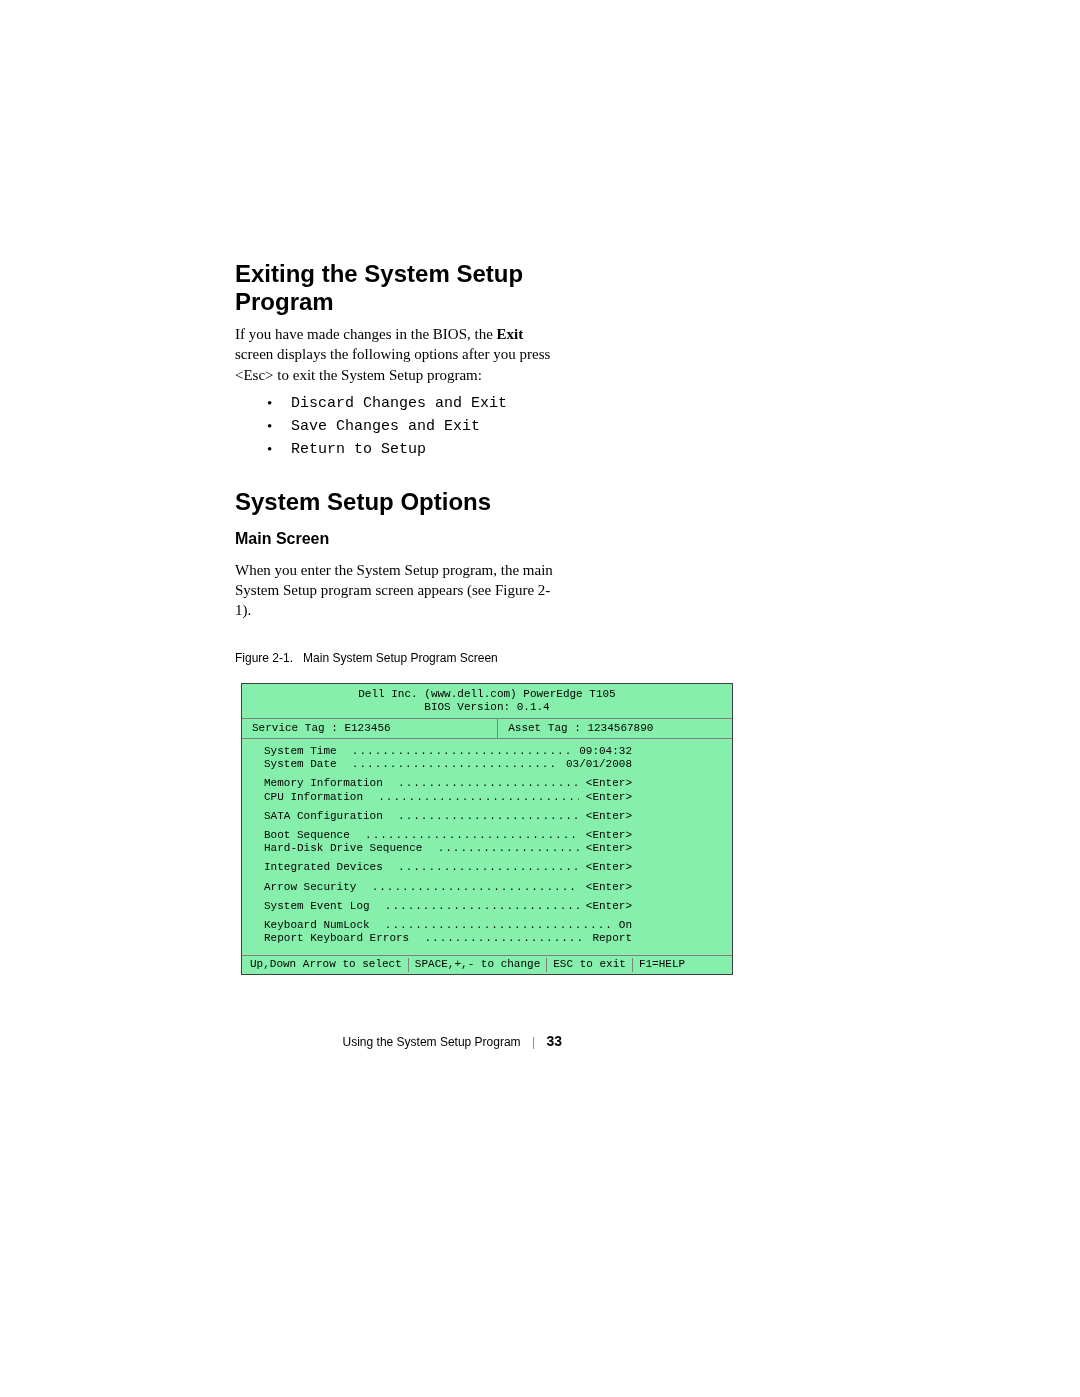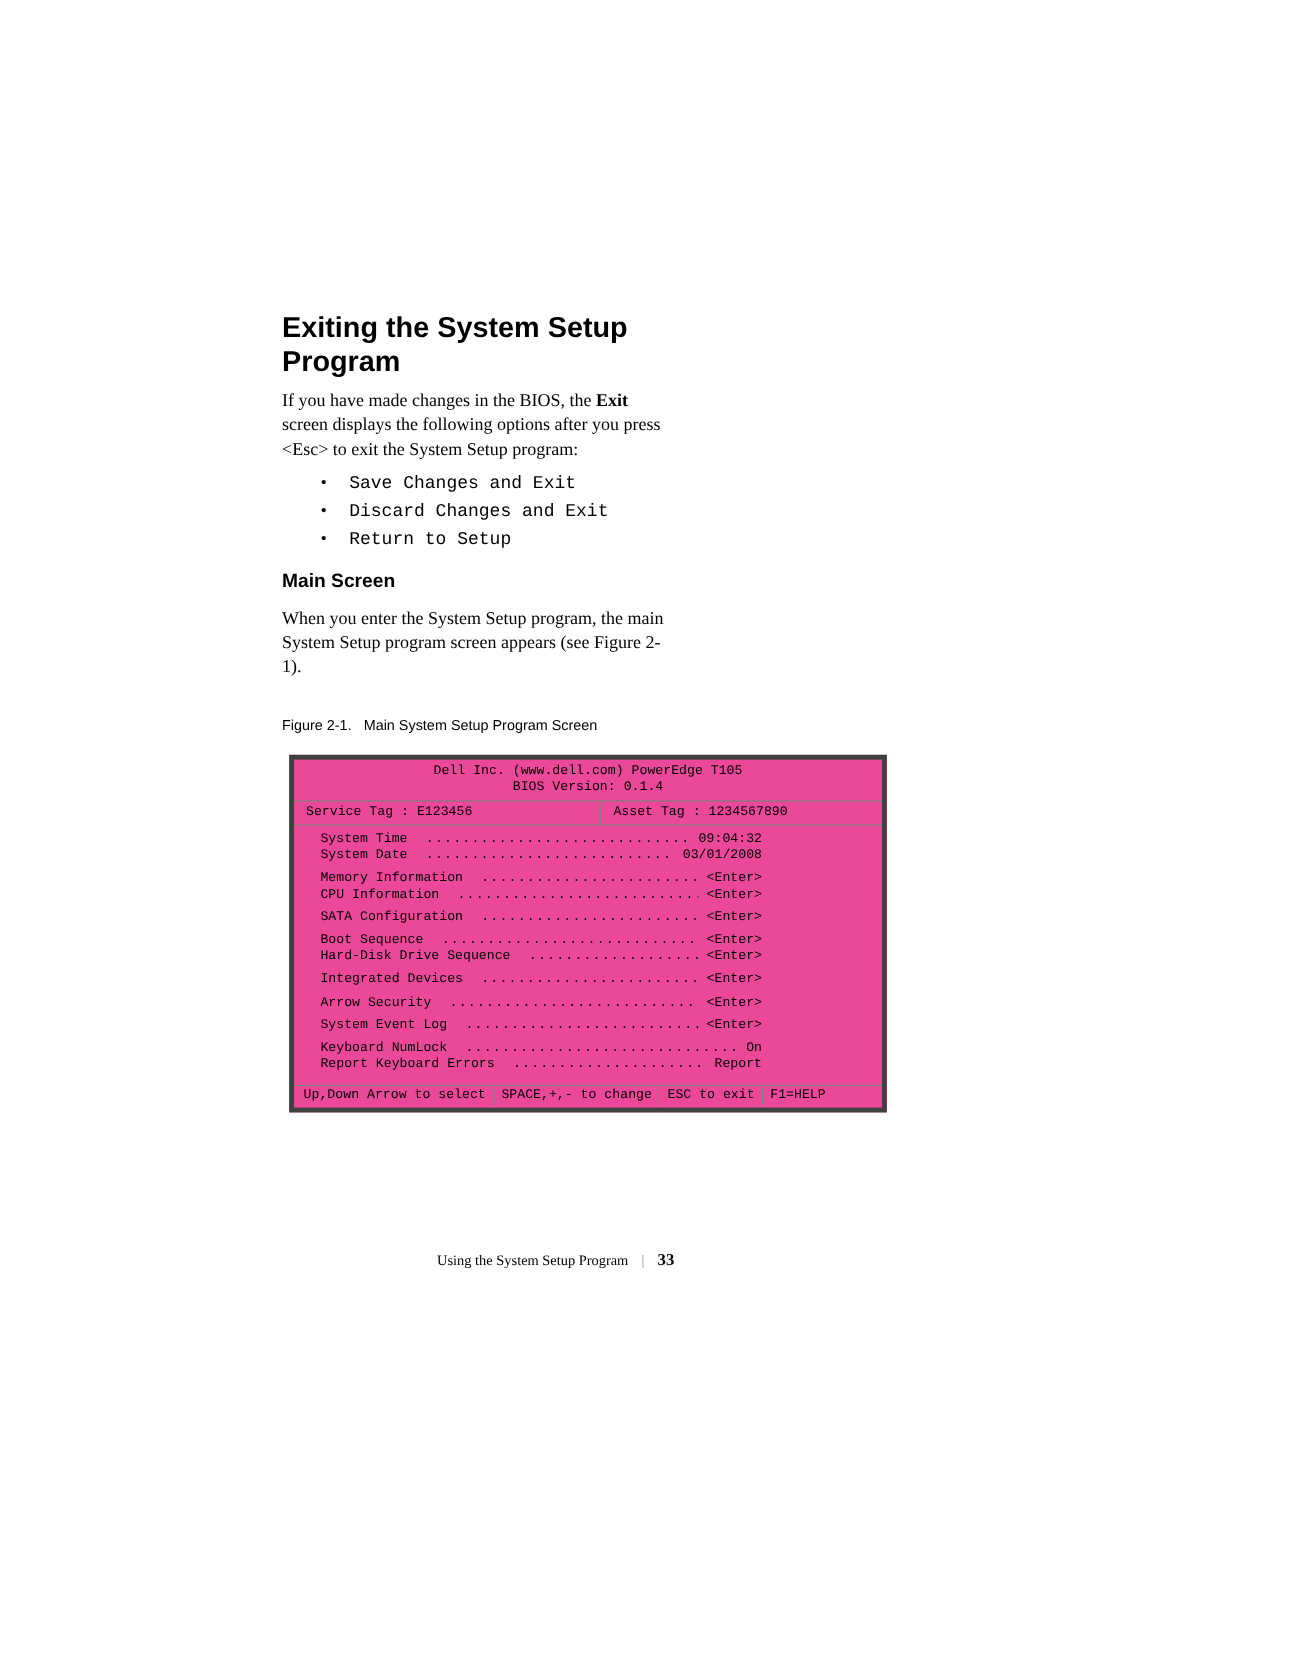--- a/index.html
+++ b/index.html
@@ -57,22 +57,22 @@
     font-family: Arial, Helvetica, sans-serif;
     font-size: 12px;
     margin: 30px 0 18px 0;
   }
   .fig-caption .bold {
     font-weight: 400;
   }
 
   
   .bios {
-    background: #ec4899;
-    border: 4px solid #404040;
+    background: #86efac;
+    border: 1px solid #404040;
     font-family: "Courier New", monospace;
     font-size: 11px;
     color: #000;
     width: 490px;
     margin-left: 6px;
     line-height: 1.2;
   }
   .bios .hdr {
     text-align: center;
     padding: 4px 6px 4px 6px;
@@ -125,23 +125,23 @@
     padding: 0 6px;
     border-left: 1px solid #808080;
   }
   .bios .footer .seg:first-child {
     border-left: none;
     padding-left: 0;
   }
 
   .page-footer {
     position: absolute;
-    bottom: 338px;
+    bottom: 348px;
     right: 318px;
-    font-family: Liberation Serif, serif;
+    font-family: Liberation Sans, sans-serif;
     font-size: 12px;
   }
   .page-footer .bar {
     margin: 0 8px;
     color: #888;
   }
   .page-footer .num {
     font-weight: 700;
     font-size: 14px;
   }
@@ -152,25 +152,26 @@
 <div class="page">
 
   <h2 class="section">Exiting the System Setup Program</h2>
 
 
   <p class="body">
     <span>If you have made changes in the BIOS, the </span><b>Exit</b><span> screen displays the following options after you press &lt;Esc&gt; to exit the System Setup program:</span>
   </p>
 
   <ul class="options">
+    <li>Discard Changes and Exit</li>
     <li>Save Changes and Exit</li>
-    <li>Discard Changes and Exit</li>
     <li>Return to Setup</li>
   </ul>
 
+  <h2 class="section" style="margin-top:30px;">System Setup Options</h2>
 
   <h3 class="sub">Main Screen</h3>
 
   <p class="body">When you enter the System Setup program, the main System Setup program screen appears (see Figure 2-1).</p>
 
   <div class="fig-caption">
     <span class="bold">Figure 2-1.</span>&nbsp;&nbsp;&nbsp;<span class="bold">Main System Setup Program Screen</span>
   </div>
 
   <div class="bios">

